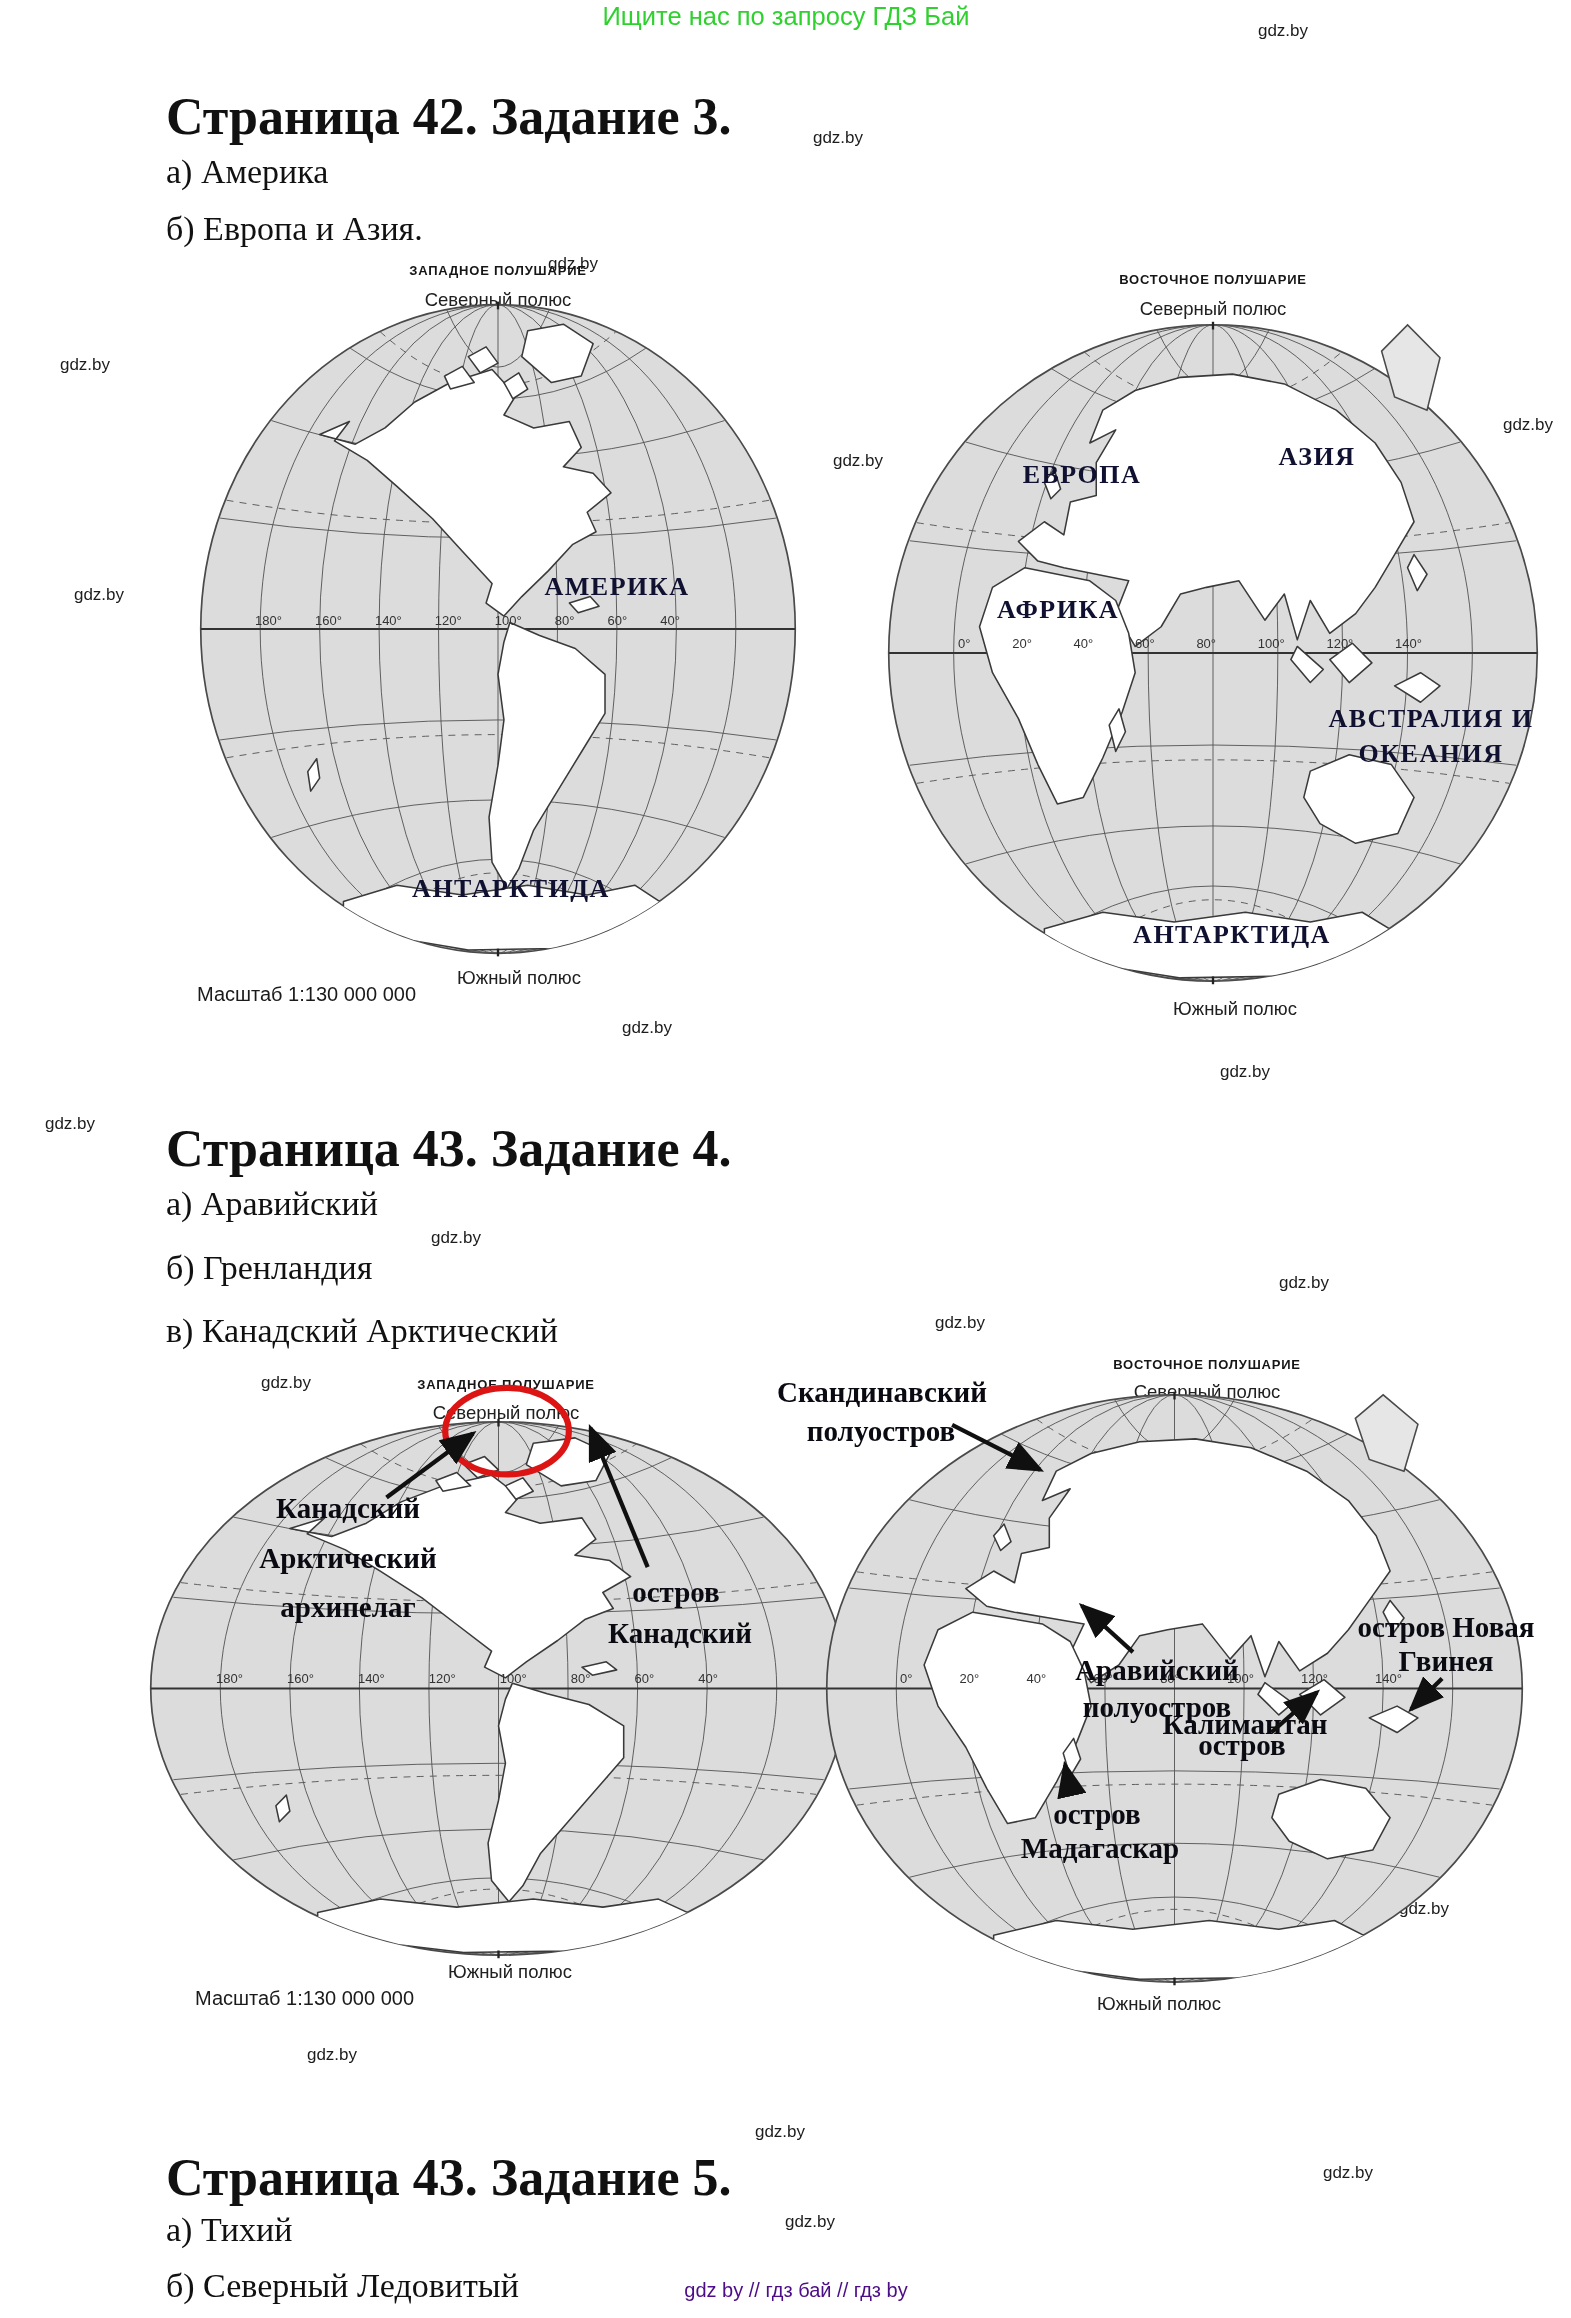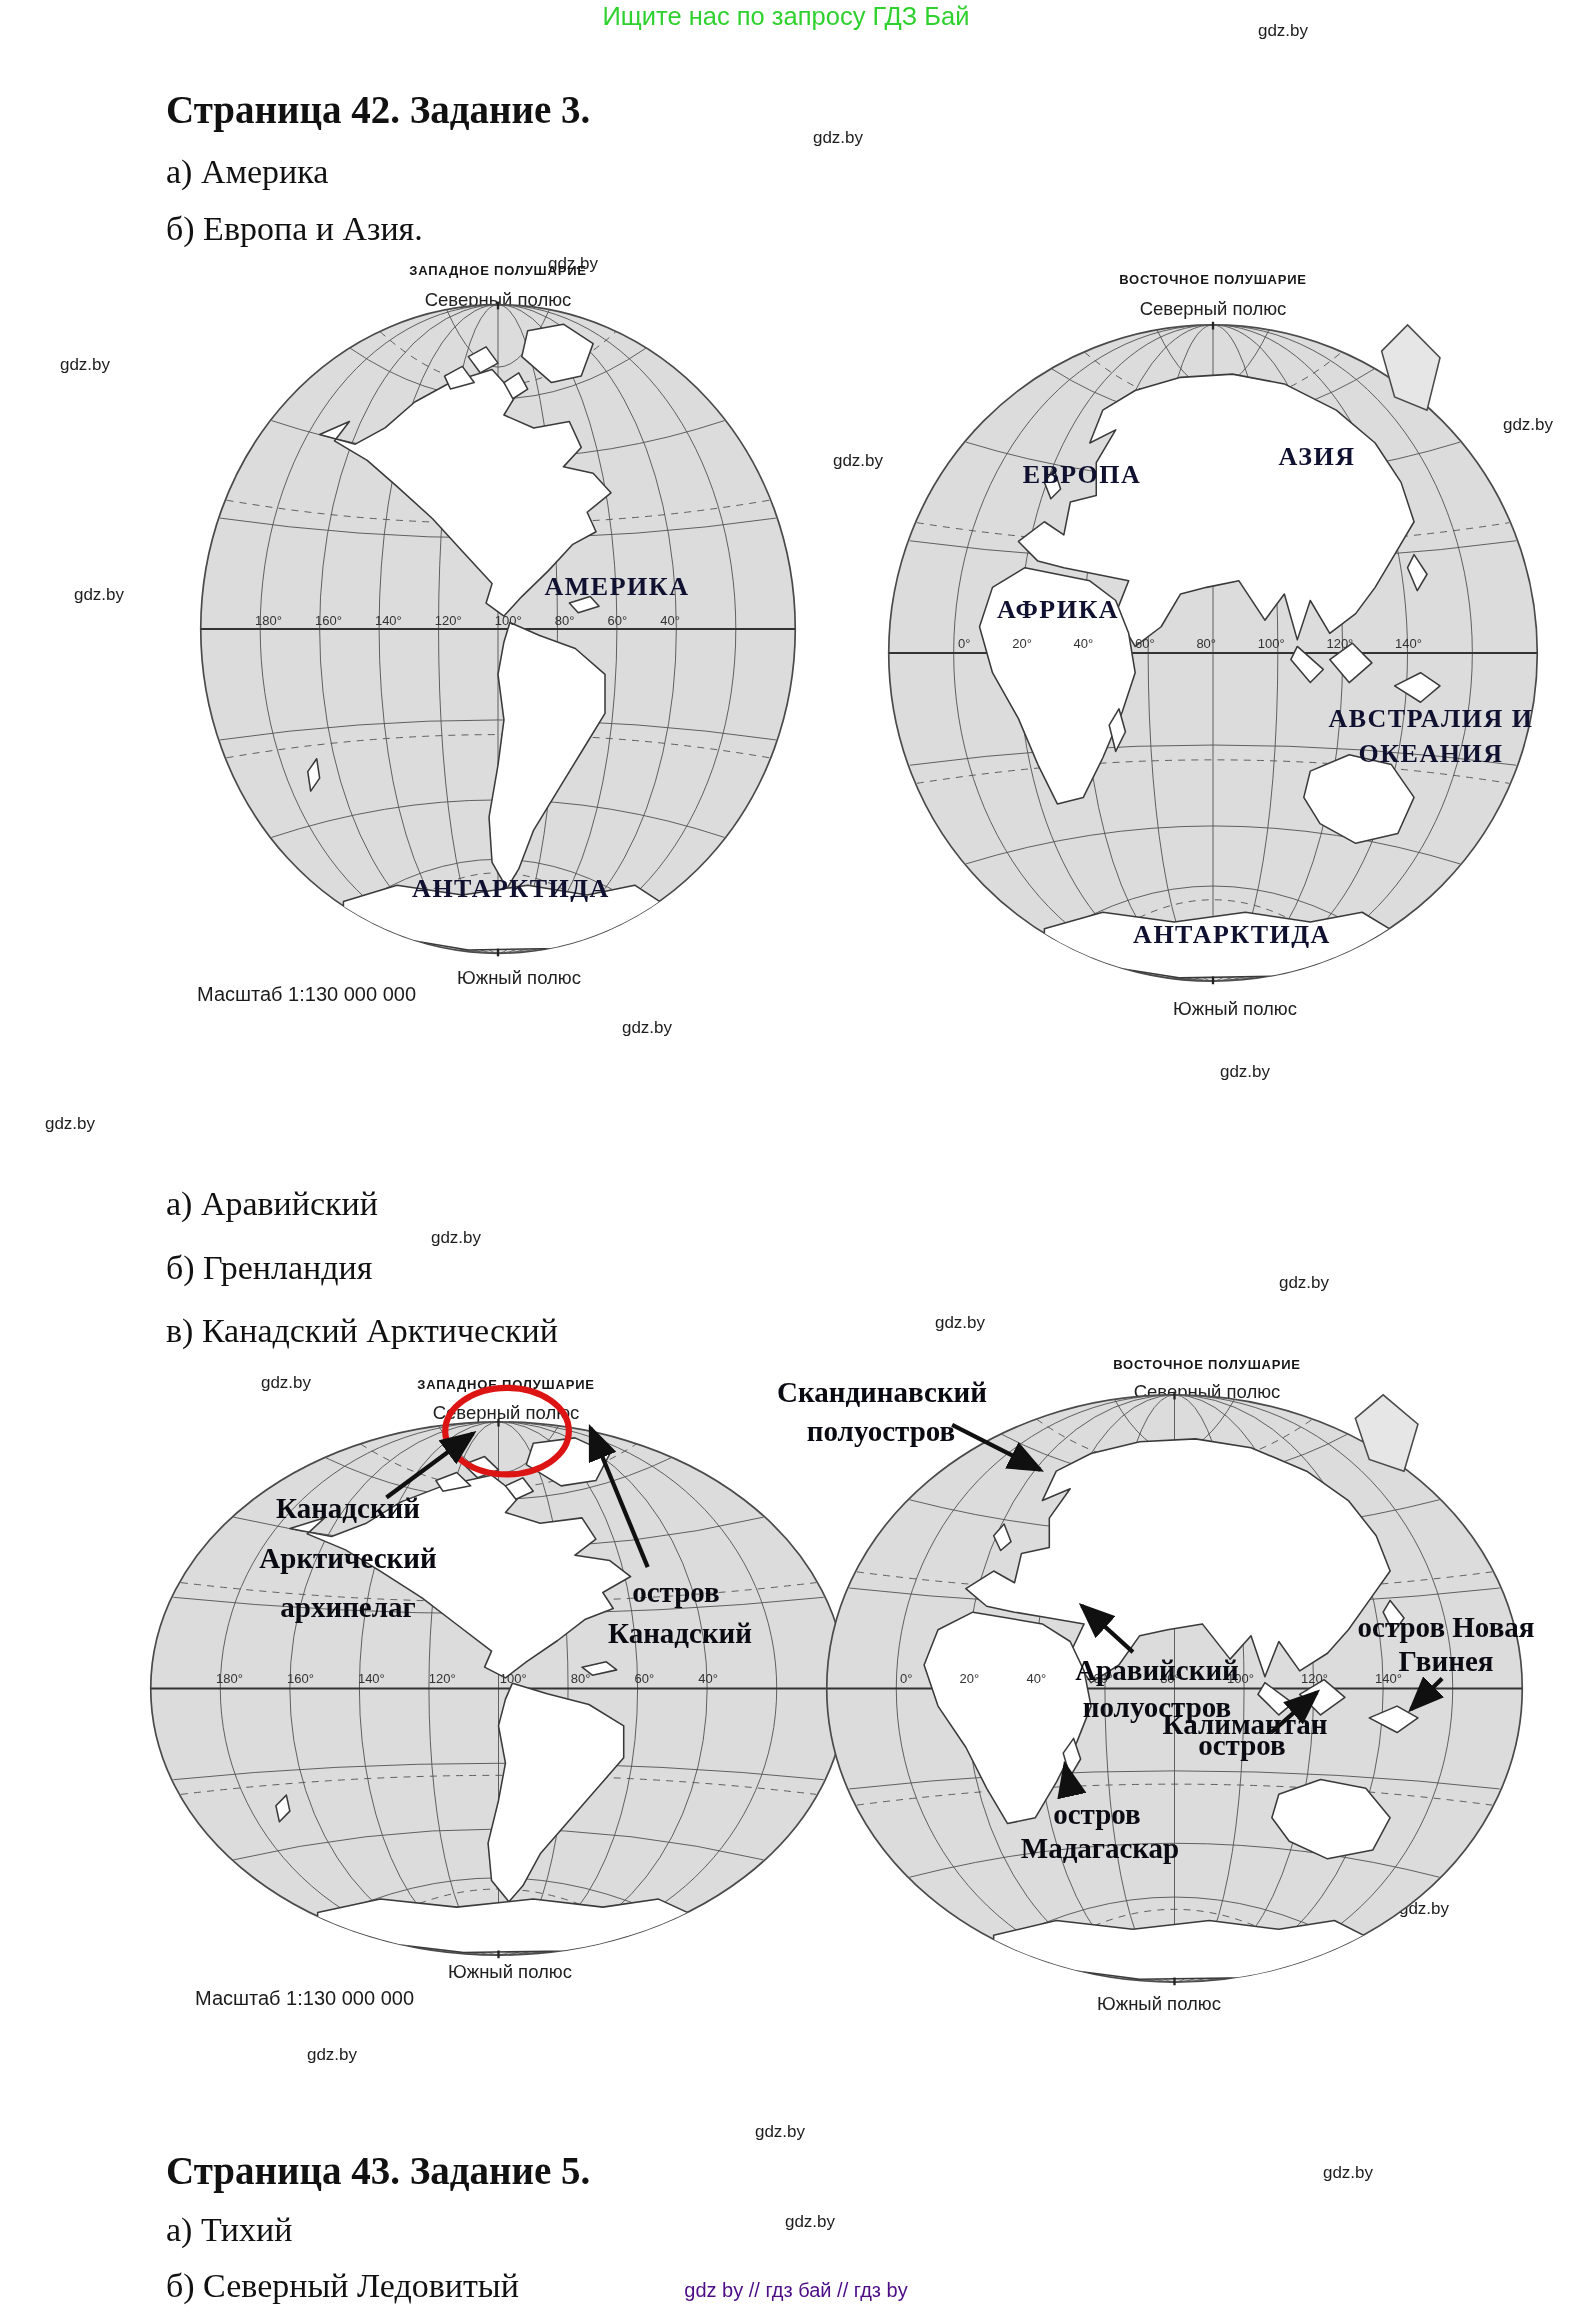--- a/index.html
+++ b/index.html
@@ -2,21 +2,21 @@
 <html style="font-size:12.4px"><head>
 <meta charset="utf-8">
 <style>
   html,body{margin:0;padding:0;background:#fff;}
   #page{position:relative;width:1572px;height:2319px;background:#ffffff;overflow:hidden;
         font-family:"Liberation Serif",serif;color:#111;border-radius:22px;}
   .banner{position:absolute;top:1.5px;left:0;width:100%;text-align:center;
           font-family:"Liberation Sans",sans-serif;font-size:25.5px;color:#2fd12f;}
   .wm{position:absolute;transform:translate(-50%,-50%);
       font-family:"Liberation Sans",sans-serif;font-size:17px;color:#1d1d1d;white-space:nowrap;}
-  .heading{position:absolute;left:166px;font-size:39px;font-weight:bold;white-space:nowrap;}
+  .heading{position:absolute;left:166px;font-size:52px;font-weight:bold;white-space:nowrap;}
   .answer{position:absolute;left:166px;font-size:34px;white-space:nowrap;}
   .map-title{position:absolute;transform:translate(-50%,0);
              font-family:"Liberation Sans",sans-serif;font-weight:bold;font-size:13px;
              letter-spacing:0.8px;color:#161616;white-space:nowrap;text-align:right;}
   .pole{position:absolute;transform:translate(-50%,0);
         font-family:"Liberation Sans",sans-serif;font-size:18.5px;color:#202020;white-space:nowrap;}
   .scale-note{position:absolute;font-family:"Liberation Sans",sans-serif;font-size:20px;color:#1b1b1b;white-space:nowrap;}
   .cont-label{position:absolute;transform:translate(-50%,-50%);
               font-size:26px;font-weight:bold;letter-spacing:1.5px;color:#101030;white-space:nowrap;text-align:center;}
   .cont-label.wrap{white-space:normal;width:209px;line-height:1.35;}
@@ -187,20 +187,21 @@
       <span>120°</span>
       <span>140°</span>
     </div>
   <div class="cont-label" style="left:1082px;top:475px">ЕВРОПА</div>
   <div class="cont-label" style="left:1317px;top:457px">АЗИЯ</div>
   <div class="cont-label" style="left:1058px;top:610px">АФРИКА</div>
   <div class="cont-label wrap" style="left:1431px;top:736px">АВСТРАЛИЯ И ОКЕАНИЯ</div>
   <div class="cont-label" style="left:1232px;top:935px">АНТАРКТИДА</div>
   <div class="pole" style="left:1235px;top:998px">Южный полюс</div>
 
+  <div class="heading" style="top:1119px">Страница 43. Задание 4.</div>
   <div class="answer" style="top:1185px">а) Аравийский</div>
   <div class="answer" style="top:1249px">б) Гренландия</div>
   <div class="answer" style="top:1312px">в) Канадский Арктический</div>
 
   <div class="map-title" style="left:506px;top:1377px">ЗАПАДНОЕ ПОЛУШАРИЕ</div>
   <div class="pole" style="left:506px;top:1402px">Северный полюс</div>
   <svg id="globe-west2" class="globe-svg" width="711" height="549" viewBox="0 0 920 710" style="left: 143px; top: 1414px;">
       <defs>
         <clipPath id="clip-globe-west2">
           <ellipse cx="460" cy="355" rx="450" ry="345"></ellipse>

